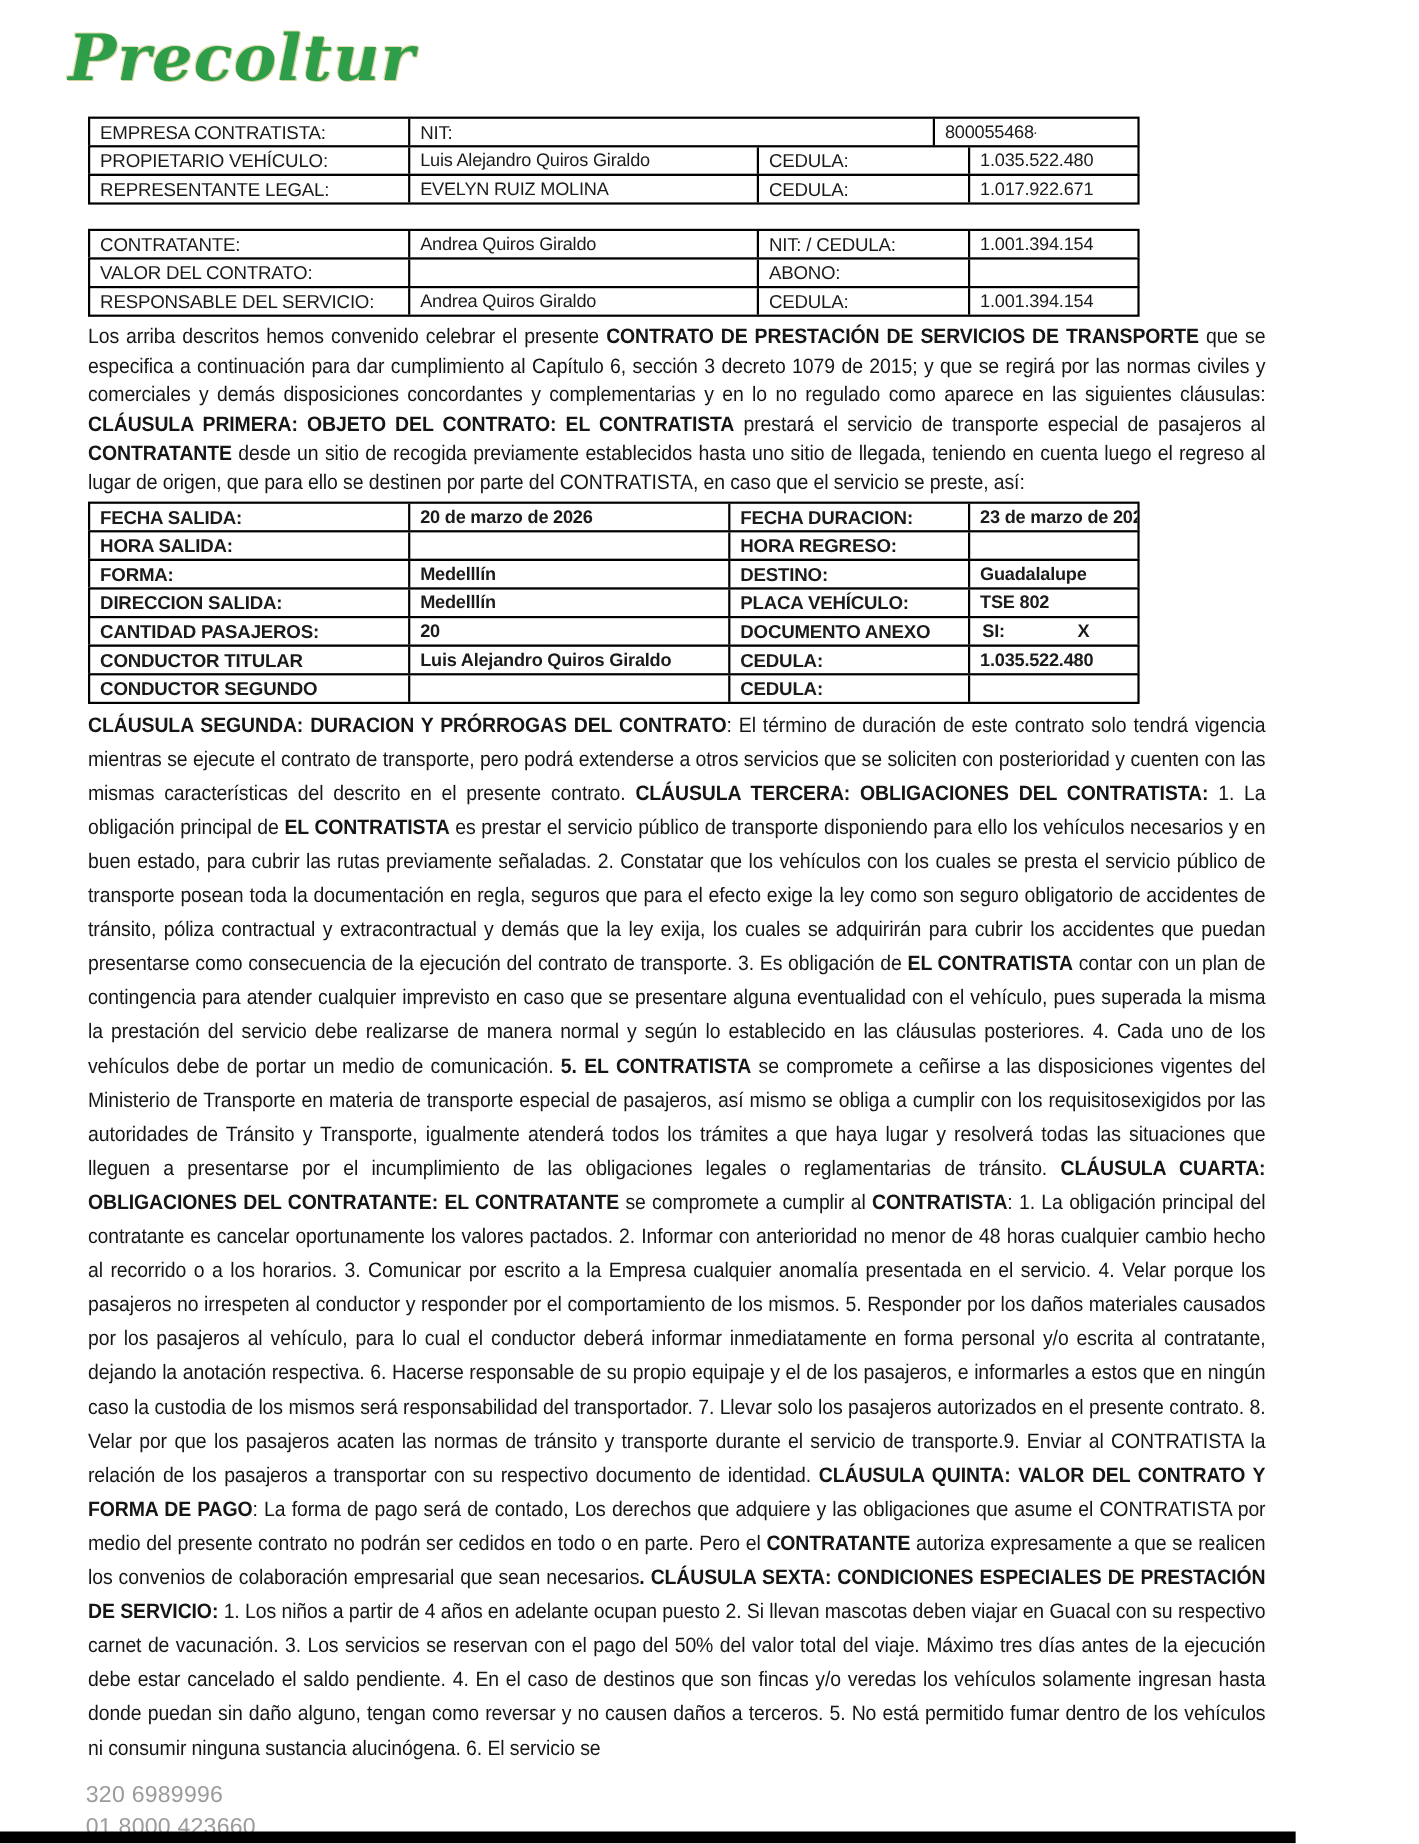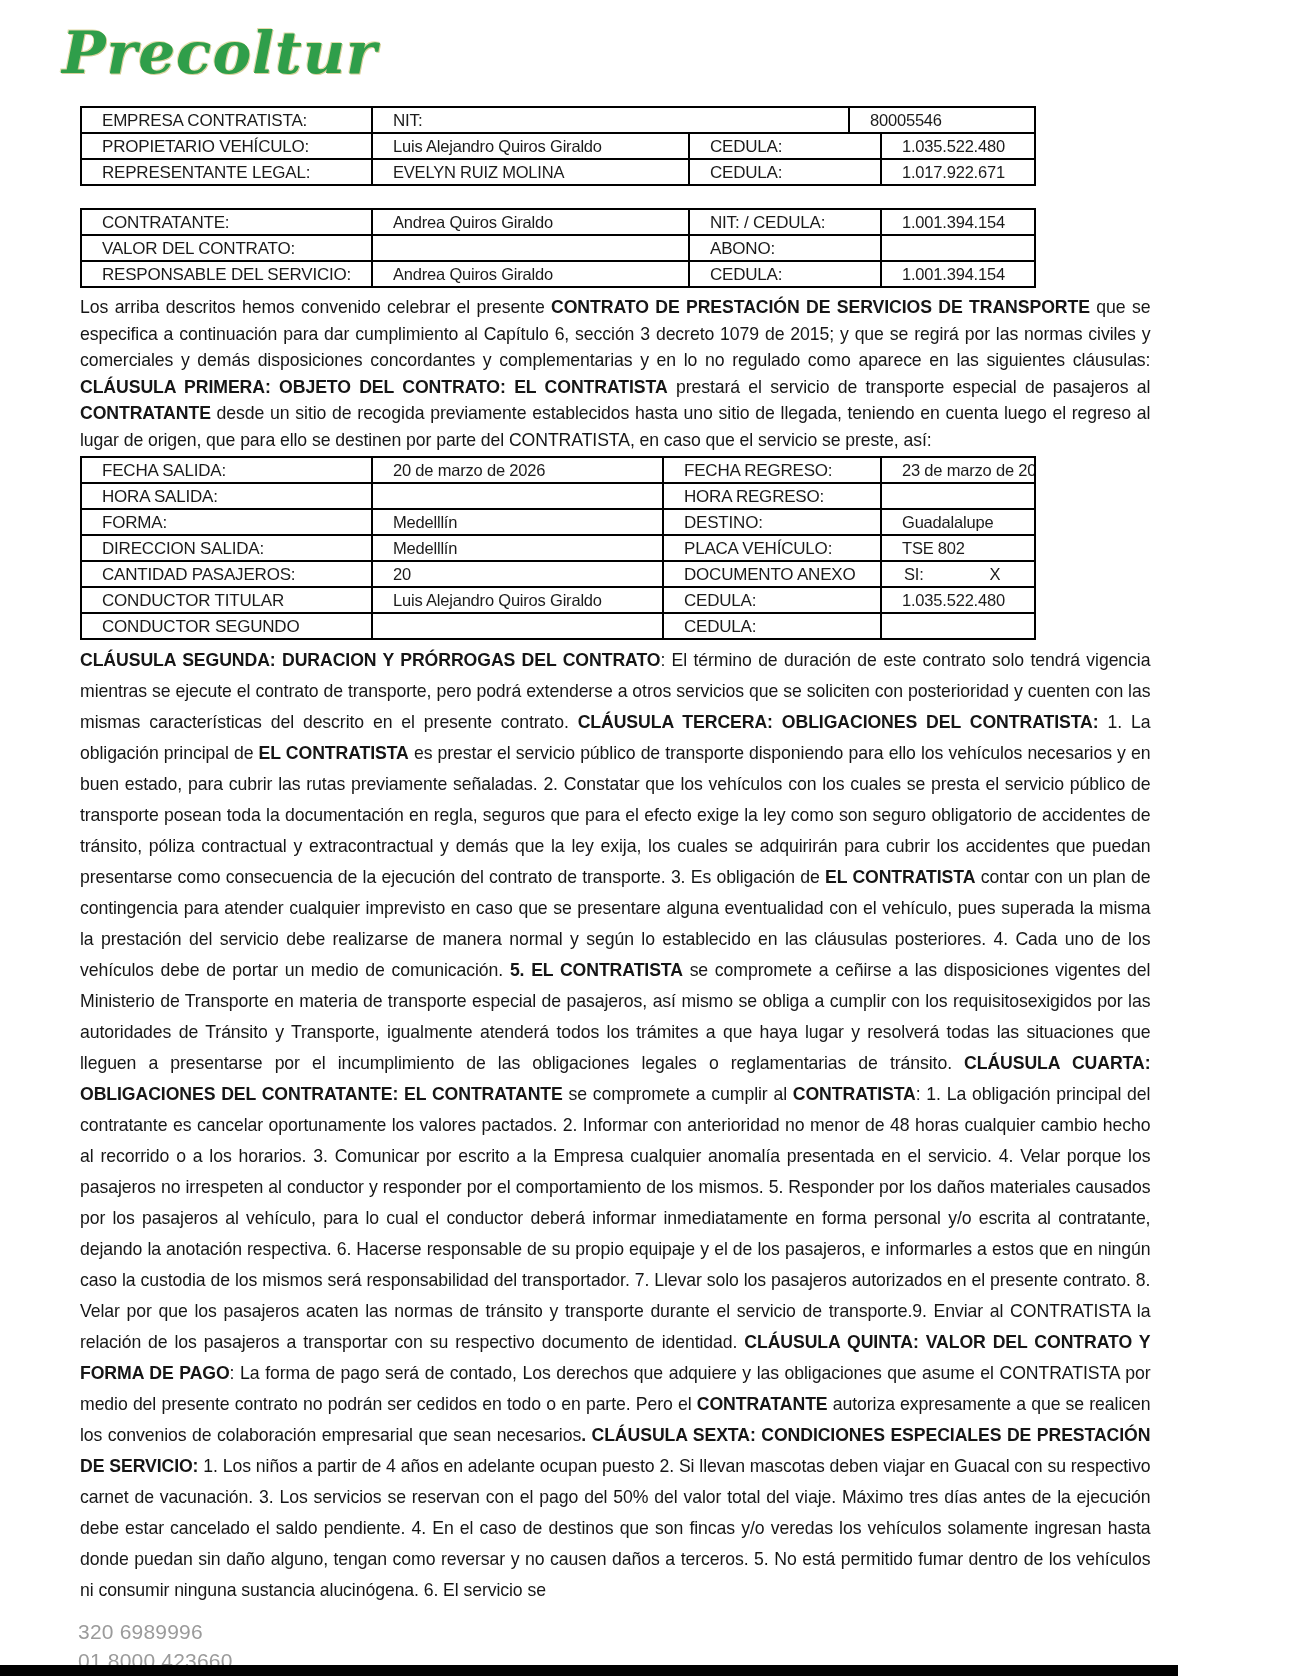--- a/index.html
+++ b/index.html
@@ -31,24 +31,24 @@
   .t-service{margin-top:5px;}
   .trow{
     display:grid;
     border:2px solid #000;
     margin-top:-2px;
     min-height:24px;
     background:#fff;
   }
   .trow.la{grid-template-columns:289px 477px 94px 1fr;}
   .trow.lb{grid-template-columns:289px 317px 192px 1fr;}
-  .trow.lc{grid-template-columns:289px 291px 218px 1fr;}
+  .trow.lc{grid-template-columns:289px 291px 218px 1fr;font-weight:bold;}
   .tcell{
     border-left:2px solid #000;
-    padding:2px 6px 1px 20px;
+    padding:2px 6px 1px 9px;
     display:flex;align-items:center;
     white-space:nowrap;overflow:hidden;
     font-size:16.5px;
     letter-spacing:-0.2px;
   }
   .tcell:first-child{border-left:none;}
   .tcell.lab{font-size:17px;}
   .anexo-parts{display:flex;align-items:center;width:100%;gap:24px;}
   .anexo-parts .p0{margin-left:2px;}
   .anexo-parts .p1{margin-left:42px;}
@@ -126,21 +126,21 @@
         <div class="tcell val">1.001.394.154</div>
       </div>
     </div>
 
   <p class="para para-intro"><span>Los arriba descritos hemos convenido celebrar el presente </span><span class="b">CONTRATO DE PRESTACIÓN DE SERVICIOS DE TRANSPORTE</span><span> que se especifica a continuación para dar cumplimiento al Capítulo 6, sección 3 decreto 1079 de 2015; y que se regirá por las normas civiles y comerciales y demás disposiciones concordantes y complementarias y en lo no regulado como aparece en las siguientes cláusulas: </span><span class="b">CLÁUSULA PRIMERA: OBJETO DEL CONTRATO: EL CONTRATISTA</span><span> prestará el servicio de transporte especial de pasajeros al </span><span class="b">CONTRATANTE</span><span> desde un sitio de recogida previamente establecidos hasta uno sitio de llegada, teniendo en cuenta luego el regreso al lugar de origen, que para ello se destinen por parte del CONTRATISTA, en caso que el servicio se preste, así:</span></p>
 
   <div class="doc-table t-service">
       <div class="trow lc">
         <div class="tcell lab">FECHA SALIDA:</div>
         <div class="tcell val">20 de marzo de 2026</div>
-        <div class="tcell lab">FECHA REGRESO:</div>
+        <div class="tcell lab">FECHA DURACION:</div>
         <div class="tcell val">23 de marzo de 2026</div>
       </div>
       <div class="trow lc">
         <div class="tcell lab">HORA SALIDA:</div>
         <div class="tcell val"></div>
         <div class="tcell lab">HORA REGRESO:</div>
         <div class="tcell val"></div>
       </div>
       <div class="trow lc">
         <div class="tcell lab">FORMA:</div>

